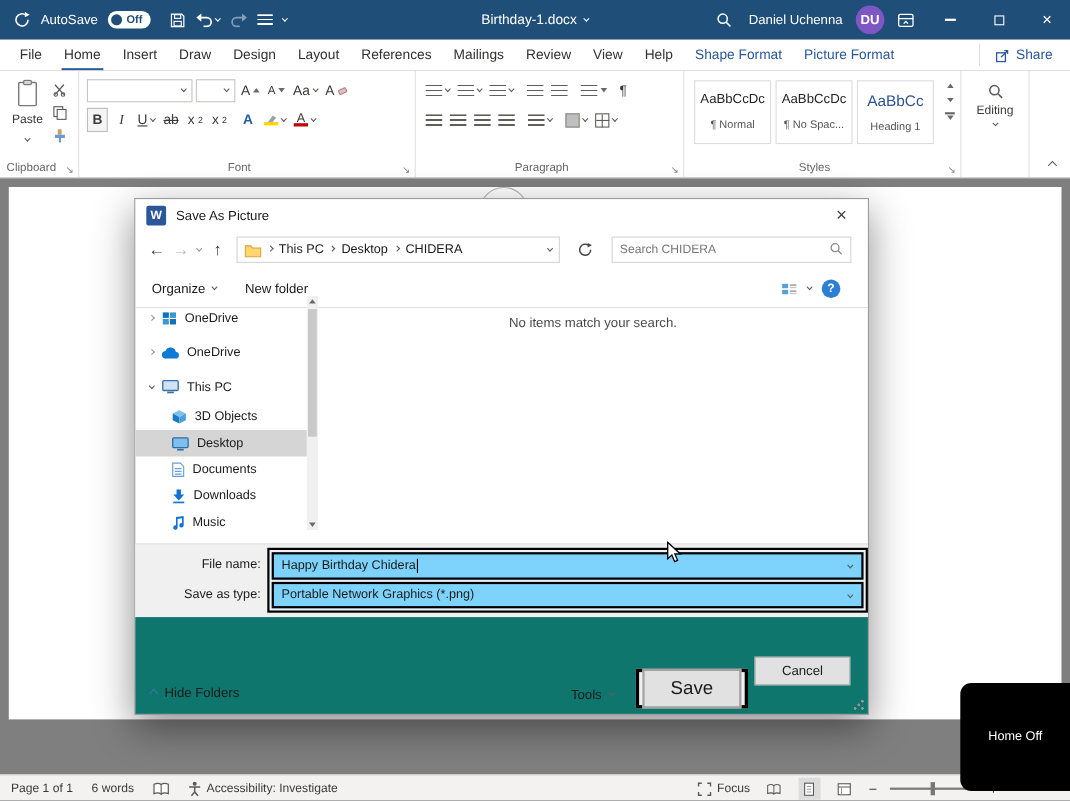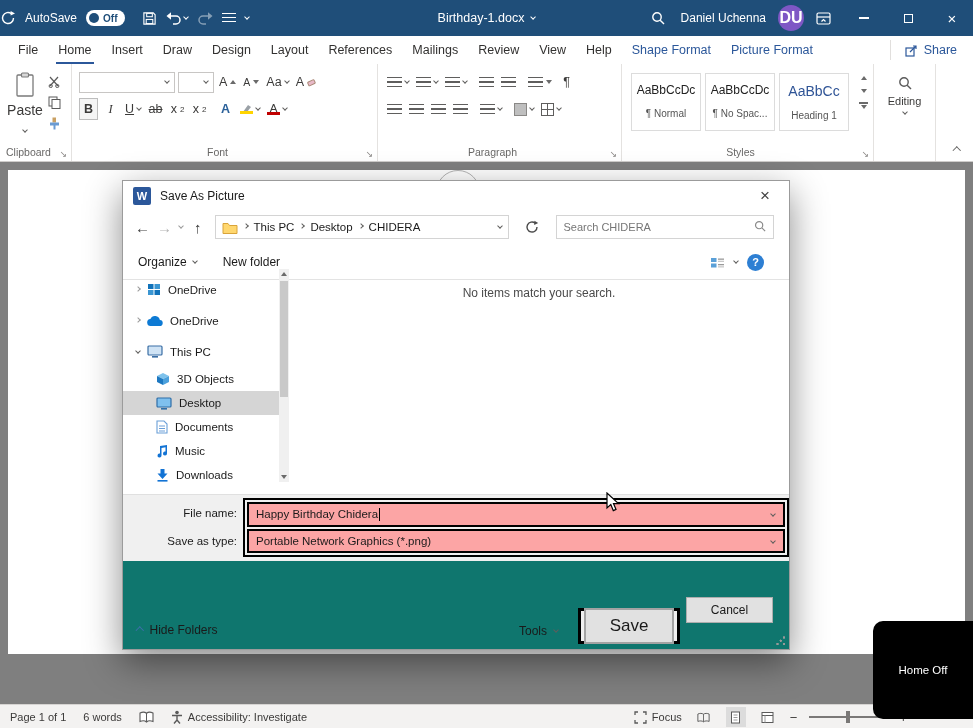--- a/index.html
+++ b/index.html
@@ -1,28 +1,28 @@
 <!DOCTYPE html>
 <html><head>
 <meta charset="utf-8">
 <style>
 *{margin:0;padding:0;box-sizing:border-box}
 body{font-family:"Liberation Sans",sans-serif;background:#444}
 .app{position:relative;width:973px;height:728px;overflow:hidden;background:#7f7f7f}
 
 
 .titlebar{position:absolute;top:0;left:0;right:0;height:36px;background:#1f4e79;display:flex;align-items:center;color:#fff;font-size:12px;z-index:10}
-.tb-left{display:flex;align-items:center;gap:9px;}
+.tb-left{display:flex;align-items:center;gap:9px;padding-left:12px}
 .toggle{display:flex;align-items:center;background:#fff;border-radius:9px;height:16px;padding:0 7px 0 3px;gap:4px;color:#1f4e79;font-size:10px;font-weight:bold}
 .toggle .knob{width:10px;height:10px;border-radius:50%;background:#1f4e79}
 .dim{opacity:.45}
 .tb-title{position:absolute;left:50%;transform:translateX(-50%);display:flex;align-items:center;gap:7px;font-size:12.5px}
 .tb-right{position:absolute;right:0;top:0;height:36px;display:flex;align-items:center;gap:2px}
 .winbtn{width:42px;height:36px;display:flex;align-items:center;justify-content:center}
-.avatar{width:26px;height:26px;border-radius:50%;background:#7e57c5;display:flex;align-items:center;justify-content:center;font-size:16px;font-weight:bold;margin:5px 10px}
+.avatar{width:26px;height:26px;border-radius:50%;background:#7e57c5;display:flex;align-items:center;justify-content:center;font-size:12px;font-weight:bold;margin:5px 10px}
 .maxbox{width:9px;height:9px;border:1.2px solid #fff}
 .minline{width:10px;height:1.2px;background:#fff}
 .xchar{font-size:15px;line-height:1}
 .ic-wlines{width:14px;height:10px;background:repeating-linear-gradient(to bottom,#fff 0 1.5px,transparent 1.5px 4px)}
 
 
 .chv{display:inline-block;width:5.5px;height:5.5px;border-right:1.4px solid #5f5e5d;border-bottom:1.4px solid #5f5e5d;transform:rotate(45deg);margin-top:-2px}
 .chv.right{transform:rotate(-45deg)}
 .chv.up{transform:rotate(225deg);margin-top:2px}
 .chv.white{border-color:#fff}
@@ -89,21 +89,21 @@
 .nav-item.selected{background:#d5d5d5}
 .vscroll{width:10px;background:#f0f0f0;position:relative}
 .vs-thumb{position:absolute;top:12px;left:1px;width:8px;height:116px;background:#c9c9c9}
 .vs-up{position:absolute;top:3px;left:1.5px}
 .vs-down{position:absolute;bottom:3px;left:1.5px}
 .filelist{flex:1;position:relative}
 .empty-msg{text-align:center;margin-top:17px;font-size:12px;color:#4a4a4a}
 .dlg-fields{position:absolute;top:313px;left:0;right:0;height:67px;background:#f0f0f0;border-top:1px solid #e0e0e0}
 .flabel{position:absolute;left:0;width:114px;text-align:right;font-size:11.5px}
 .annot-fields{position:absolute;left:120px;top:3px;width:546px;height:59px;border:2px solid #000;padding:2px;display:flex;flex-direction:column;gap:2px;background:#f0f0f0}
-.fld{flex:1;border:2px solid #000;background:#fca5a5;display:flex;align-items:center;padding:0 7px;font-size:11.5px;position:relative}
+.fld{flex:1;border:2px solid #000;background:#7dd3fc;display:flex;align-items:center;padding:0 7px;font-size:11.5px;position:relative}
 .fld .chv{position:absolute;right:8px;top:10px}
 .caret{display:inline-block;width:1px;height:13px;background:#000;margin-left:1px;vertical-align:middle}
 .dlg-footer{position:absolute;top:380px;bottom:0;left:0;right:0;background:#0f766e}
 .hide-folders{position:absolute;left:14px;top:62px;display:flex;gap:7px;align-items:center;font-size:12px}
 .tools{position:absolute;left:396px;top:63px;display:flex;gap:7px;align-items:center;font-size:12px}
 .save-annot{position:absolute;left:455px;top:47px;width:102px;height:36px;border:3px solid #000;display:flex;align-items:center;justify-content:center;background:#f0f0f0}
 .btn-save{width:90px;height:36px;background:#e1e1e1;border:2px solid #a3a3a3;font-size:17px;display:flex;align-items:center;justify-content:center}
 .btn-cancel{position:absolute;left:563px;top:36px;width:87px;height:26px;background:#e1e1e1;border:1px solid #adadad;font-size:12px;display:flex;align-items:center;justify-content:center}
 .grip{position:absolute;right:3px;bottom:3px;width:11px;height:11px;background:radial-gradient(circle at 9px 2.5px,#999 1px,transparent 1.4px),radial-gradient(circle at 9px 9px,#999 1px,transparent 1.4px),radial-gradient(circle at 2.5px 9px,#999 1px,transparent 1.4px),radial-gradient(circle at 5.7px 5.7px,#999 1px,transparent 1.4px)}
 
@@ -231,21 +231,21 @@
   </div>
 
   <div class="ribbon">
 
     <div class="rgroup" style="left:0;width:72px">
       <div style="position:absolute;left:6px;top:8px;width:38px;text-align:center">
         <svg width="20" height="26" viewBox="0 0 20 26">
             <rect x="2" y="3" width="16" height="21" rx="1" fill="#fff" stroke="#7a7a7a" stroke-width="1.3"></rect>
             <rect x="6.5" y="1" width="7" height="4" rx="1" fill="#d8d8d8" stroke="#7a7a7a" stroke-width="1.1"></rect>
           </svg>
-        <div style="font-size:14px;color:#3b3a39">Paste</div>
+        <div style="font-size:11px;color:#3b3a39">Paste</div>
         <span class="chv xs"></span>
       </div>
       <div style="position:absolute;left:48px;top:11px;display:flex;flex-direction:column;gap:8px">
         <svg width="13" height="13" viewBox="0 0 13 13">
             <line x1="2" y1="2" x2="10" y2="11" stroke="#5a5a5a" stroke-width="1.2"></line>
             <line x1="10" y1="2" x2="2" y2="11" stroke="#5a5a5a" stroke-width="1.2"></line>
             <circle cx="2.7" cy="11" r="1.6" fill="none" stroke="#5a5a5a"></circle>
             <circle cx="9.3" cy="11" r="1.6" fill="none" stroke="#5a5a5a"></circle>
           </svg>
         <svg width="13" height="13" viewBox="0 0 13 13">
@@ -530,31 +530,31 @@
         <div class="nav-item child">
           <svg width="12" height="14" viewBox="0 0 12 14">
               <path d="M1 1 h7 l3 3 v9 H1z" fill="#fff" stroke="#6a9fd8" stroke-width="1.1"></path>
               <line x1="3" y1="6" x2="9" y2="6" stroke="#6a9fd8"></line>
               <line x1="3" y1="8.5" x2="9" y2="8.5" stroke="#6a9fd8"></line>
               <line x1="3" y1="11" x2="9" y2="11" stroke="#6a9fd8"></line>
             </svg>
           <span>Documents</span>
         </div>
         <div class="nav-item child">
-          <svg width="12" height="14" viewBox="0 0 12 14">
-              <path d="M4 2 L11 1 V9.5 a2 2 0 1 1-1.5-1.9 V3.2 L5.5 3.9 V11.5 a2 2 0 1 1-1.5-1.9z" fill="#1273d4"></path>
-            </svg>
-          <span>Music</span>
-        </div>
-        <div class="nav-item child">
           <svg width="13" height="14" viewBox="0 0 13 14">
               <polygon points="6.5,11 1.5,5.5 4.5,5.5 4.5,1 8.5,1 8.5,5.5 11.5,5.5" fill="#1273d4"></polygon>
               <rect x="1.5" y="12" width="10" height="1.6" fill="#1273d4"></rect>
             </svg>
           <span>Downloads</span>
+        </div>
+        <div class="nav-item child">
+          <svg width="12" height="14" viewBox="0 0 12 14">
+              <path d="M4 2 L11 1 V9.5 a2 2 0 1 1-1.5-1.9 V3.2 L5.5 3.9 V11.5 a2 2 0 1 1-1.5-1.9z" fill="#1273d4"></path>
+            </svg>
+          <span>Music</span>
         </div>
       </div>
       <div class="vscroll">
         <span class="tri up vs-up"></span>
         <div class="vs-thumb"></div>
         <span class="tri down vs-down"></span>
       </div>
       <div class="filelist">
         <div class="empty-msg">No items match your search.</div>
       </div>

